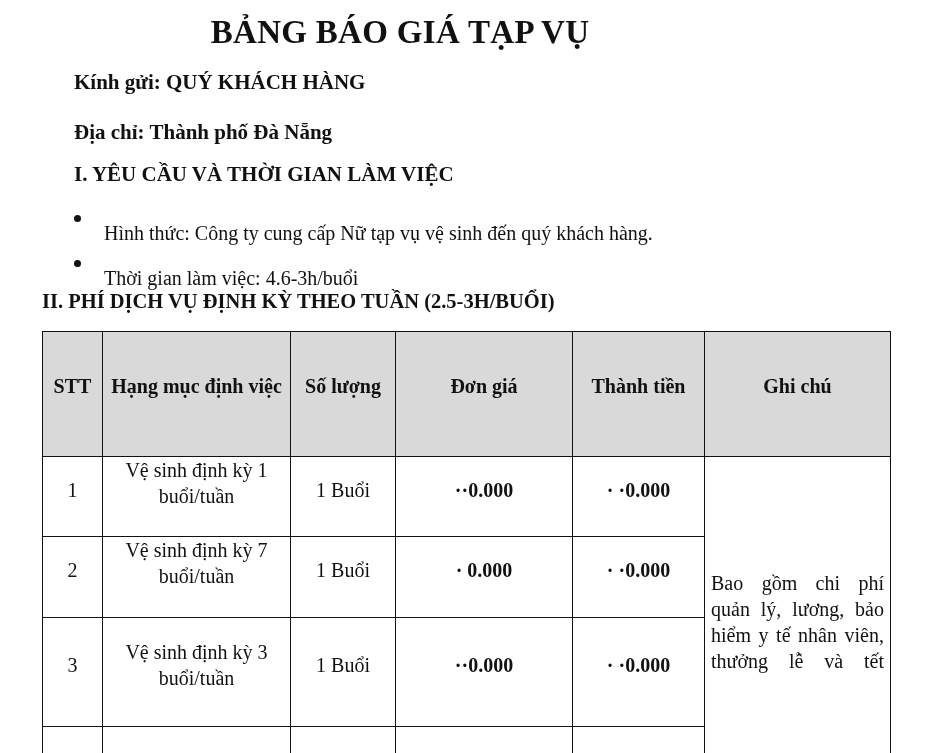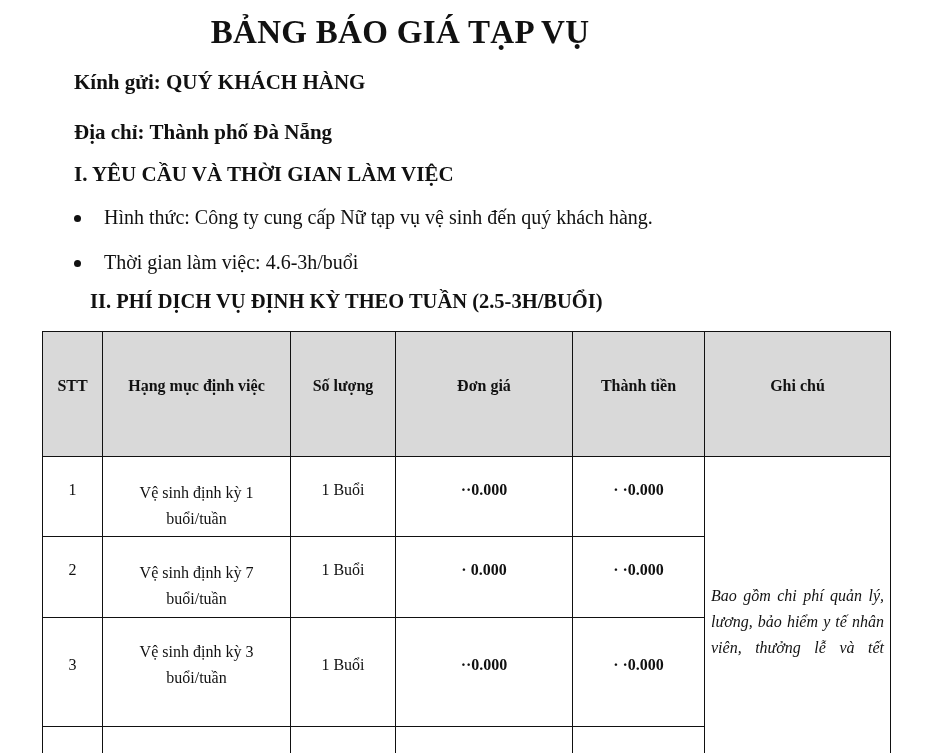--- a/index.html
+++ b/index.html
@@ -3,52 +3,52 @@
 <meta charset="utf-8">
 <style>
   html, body { margin: 0; padding: 0; background: #ffffff; }
   body { width: 941px; height: 753px; overflow: hidden; position: relative;
          font-family: "Liberation Serif", "DejaVu Serif", serif; color: #111; }
   .title { position: absolute; left: 0; width: 768px; top: 14px; text-align: center;
            font-weight: bold; font-size: 33px; letter-spacing: 0.3px; margin-left: 16px; }
   .line { position: absolute; font-weight: bold; font-size: 21px; white-space: nowrap; }
   .bullet { position: absolute; font-size: 20px; white-space: nowrap; }
   .bullet .dot { position: absolute; left: 0; top: 9px; width: 7px; height: 7px; border-radius: 50%; background: #111; }
-  .bullet .txt { position: absolute; left: 30px; top: 0; }
+  .bullet .txt { position: absolute; left: 30px; top: 16px; }
   table.quote { position: absolute; left: 42px; top: 331px; border-collapse: collapse;
                 table-layout: fixed; width: 848px; }
   table.quote td, table.quote th { border: 1.5px solid #111; text-align: center; vertical-align: middle;
-                                   font-size: 16px; padding: 0 6px; line-height: 26px; }
+                                   font-size: 20px; padding: 0 6px; line-height: 26px; }
   table.quote th { background: #d9d9d9; font-weight: bold; height: 124px; }
   table.quote th .hl { position: relative; top: -8px; display: block; }
-  table.quote td.cell-top { vertical-align: top; padding-top: 23px; }
+  table.quote td.cell-top { vertical-align: top; padding-top: 0; }
   td.price { font-weight: bold; }
   td.note { vertical-align: top; text-align: justify; text-align-last: justify; padding: 160px 8px 0 9px;
             line-height: 30.5px; font-size: 20px; }
-  .note-inner { text-align: justify; font-style: italic; }
+  .note-inner { text-align: justify; }
 </style>
 </head>
 <body>
 
 <div class="title">BẢNG BÁO GIÁ TẠP VỤ</div>
 
 <div class="line" style="left:74px; top:70px;">Kính gửi: QUÝ KHÁCH HÀNG</div>
 <div class="line" style="left:74px; top:120px;">Địa chỉ: Thành phố Đà Nẵng</div>
 <div class="line" style="left:74px; top:162px;">I. YÊU CẦU VÀ THỜI GIAN LÀM VIỆC</div>
 
 <div class="bullet" style="left:74px; top:206px;">
   <span class="dot"></span>
   <span class="txt">Hình thức: Công ty cung cấp Nữ tạp vụ vệ sinh đến quý khách hàng.</span>
 </div>
 <div class="bullet" style="left:74px; top:251px;">
   <span class="dot"></span>
   <span class="txt">Thời gian làm việc: 4.6-3h/buổi</span>
 </div>
 
-<div class="line" style="left:42px; top:290px; font-size:20.5px;margin-left:48px;">II. PHÍ DỊCH VỤ ĐỊNH KỲ THEO TUẦN (2.5-3H/BUỔI)</div>
+<div class="line" style="left:42px; top:290px; font-size:20.5px;">II. PHÍ DỊCH VỤ ĐỊNH KỲ THEO TUẦN (2.5-3H/BUỔI)</div>
 
 <table class="quote">
   <colgroup>
     <col style="width:60px">
     <col style="width:188px">
     <col style="width:105px">
     <col style="width:177px">
     <col style="width:132px">
     <col style="width:186px">
   </colgroup>

